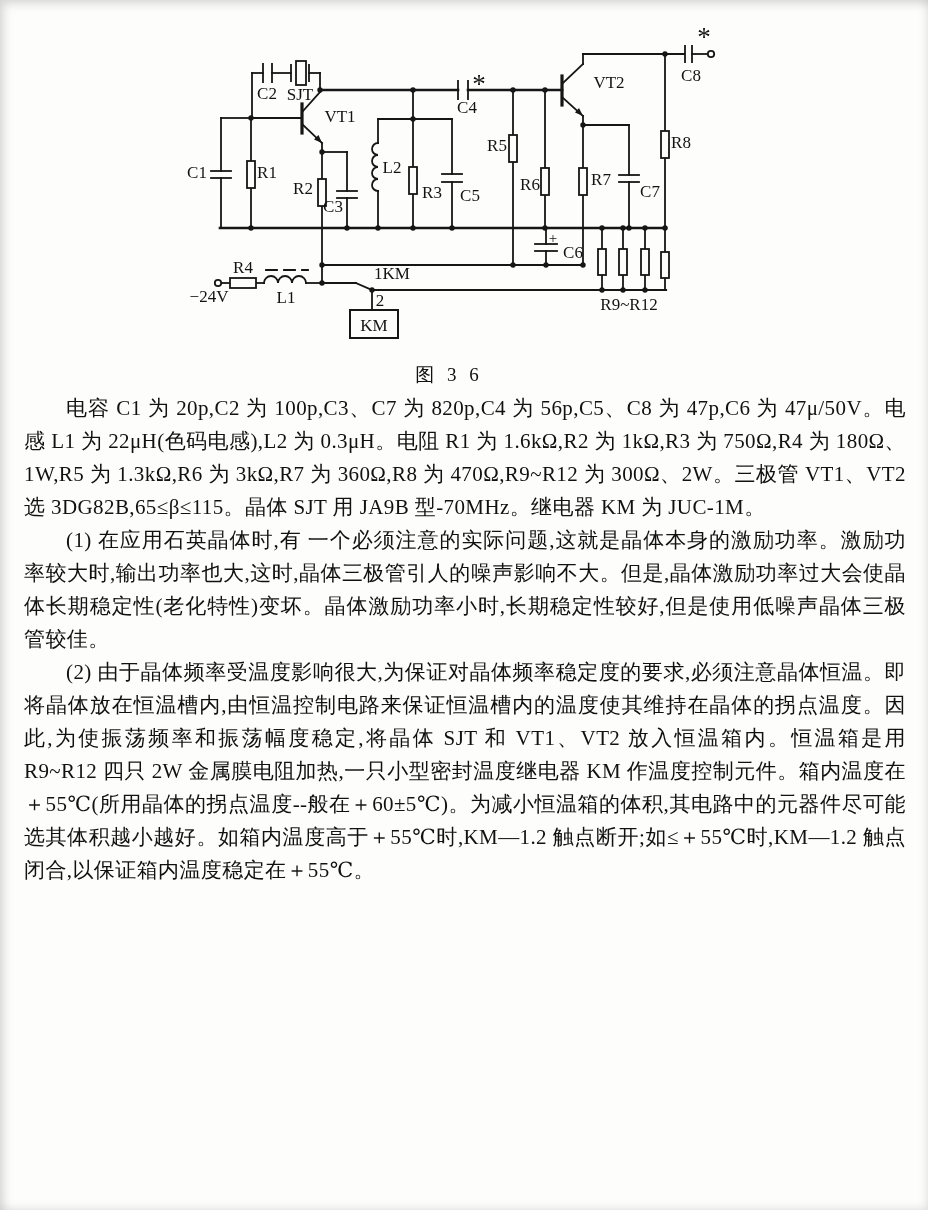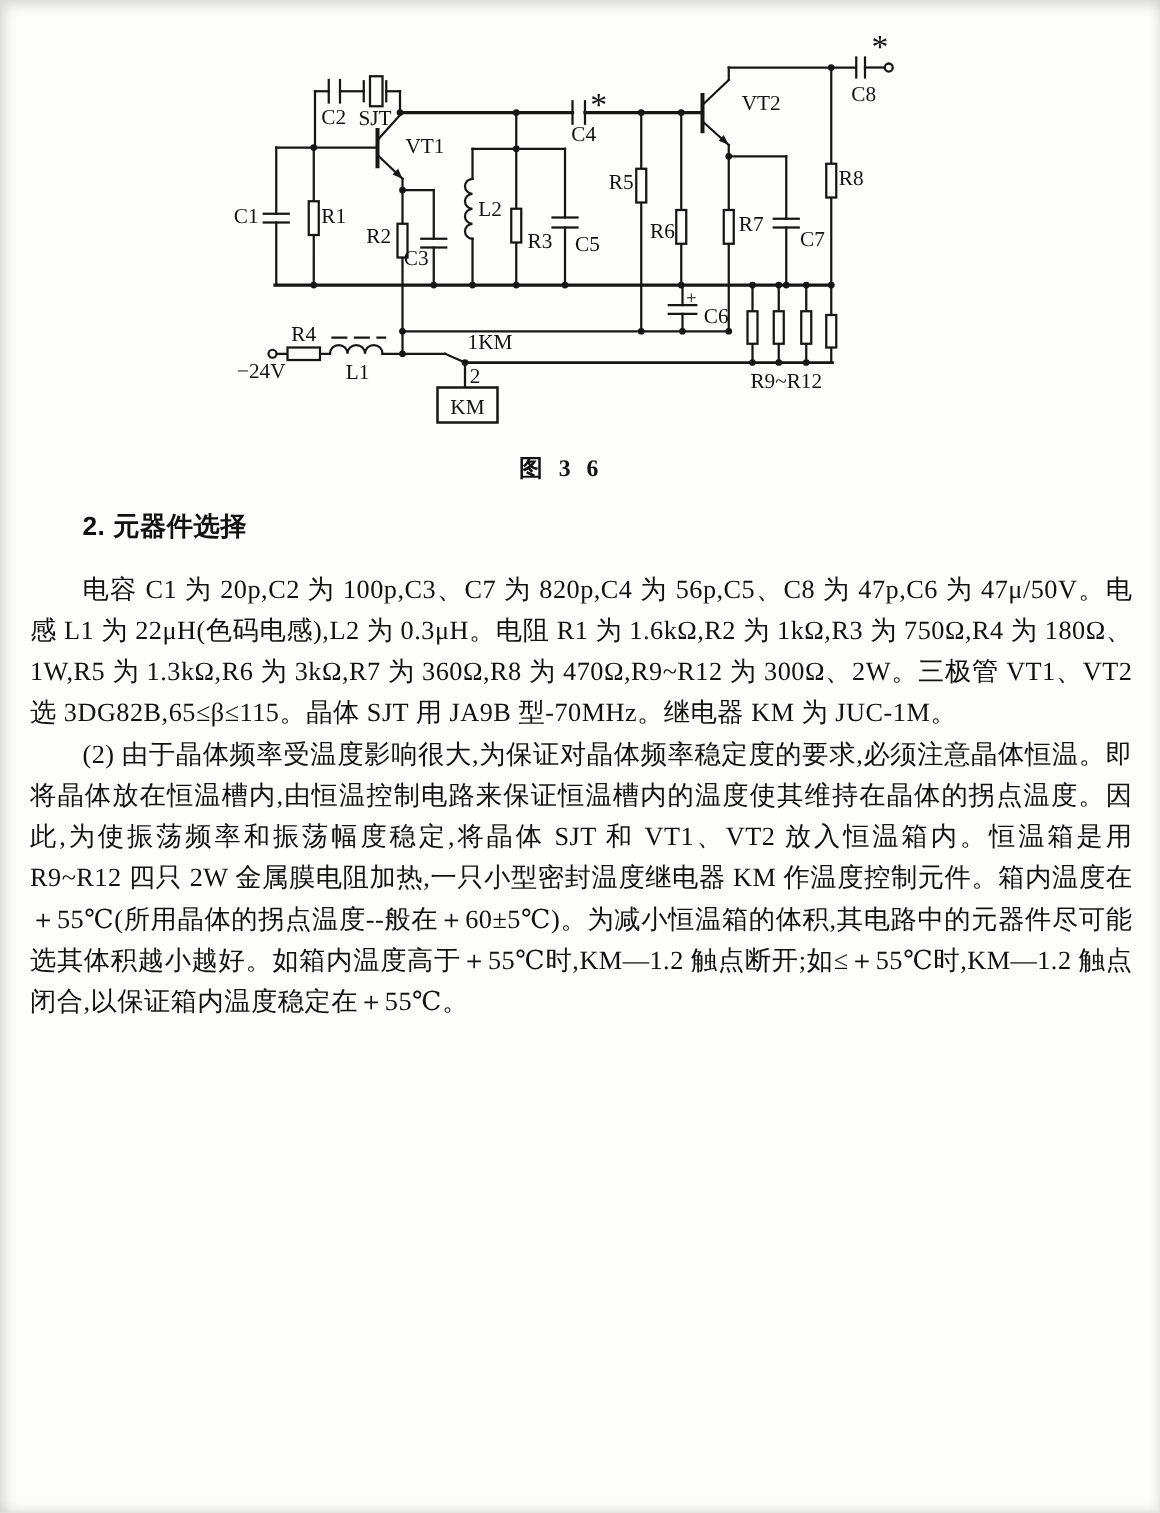--- a/index.html
+++ b/index.html
@@ -11,21 +11,21 @@
     color:#111;
     overflow:hidden;
     box-shadow:inset 4px 4px 10px rgba(0,0,0,.14), inset -3px -3px 8px rgba(0,0,0,.07);
     font-family:"Liberation Serif","DejaVu Serif",serif;
   }
   .figure{position:relative;height:388px;}
   .figure svg{display:block;}
   .figure-caption{
     position:absolute;left:0;top:362px;width:898px;
     text-align:center;
-    font-size:19px;font-weight:700;letter-spacing:4px;
+    font-size:19px;font-weight:400;letter-spacing:4px;
   }
   .content{
     padding:4px 22px 0 24px;
     font-size:21px;
     line-height:33px;
     text-align:justify;
     letter-spacing:0.4px;
   }
   .content p{margin:0;text-indent:2em;}
   .content p.noindent{text-indent:0;}
@@ -242,18 +242,18 @@
         <text class="lbl" x="392" y="279">1KM</text>
         <text class="lbl" x="380" y="306">2</text>
         <text class="lbl" x="374" y="331">KM</text>
         <text class="lbl" x="629" y="310">R9~R12</text>
       </g>
     </svg>
     <div class="figure-caption">图 3 6</div>
   </div>
 
   <div class="content">
-    <h3>2. 元器件选择</h3>
     <p>电容 C1 为 20p,C2 为 100p,C3、C7 为 820p,C4 为 56p,C5、C8 为 47p,C6 为 47μ/50V。电感 L1 为 22μH(色码电感),L2 为 0.3μH。电阻 R1 为 1.6kΩ,R2 为 1kΩ,R3 为 750Ω,R4 为 180Ω、1W,R5 为 1.3kΩ,R6 为 3kΩ,R7 为 360Ω,R8 为 470Ω,R9~R12 为 300Ω、2W。三极管 VT1、VT2 选 3DG82B,65≤β≤115。晶体 SJT 用 JA9B 型-70MHz。继电器 KM 为 JUC-1M。</p>
+    <p>(1) 在应用石英晶体时,有 一个必须注意的实际问题,这就是晶体本身的激励功率。激励功率较大时,输出功率也大,这时,晶体三极管引人的噪声影响不大。但是,晶体激励功率过大会使晶体长期稳定性(老化特性)变坏。晶体激励功率小时,长期稳定性较好,但是使用低噪声晶体三极管较佳。</p>
     <p>(2) 由于晶体频率受温度影响很大,为保证对晶体频率稳定度的要求,必须注意晶体恒温。即将晶体放在恒温槽内,由恒温控制电路来保证恒温槽内的温度使其维持在晶体的拐点温度。因此,为使振荡频率和振荡幅度稳定,将晶体 SJT 和 VT1、VT2 放入恒温箱内。恒温箱是用 R9~R12 四只 2W 金属膜电阻加热,一只小型密封温度继电器 KM 作温度控制元件。箱内温度在＋55℃(所用晶体的拐点温度--般在＋60±5℃)。为减小恒温箱的体积,其电路中的元器件尽可能选其体积越小越好。如箱内温度高于＋55℃时,KM—1.2 触点断开;如≤＋55℃时,KM—1.2 触点闭合,以保证箱内温度稳定在＋55℃。</p>
   </div>
 
 </div>
 
 </body></html>

